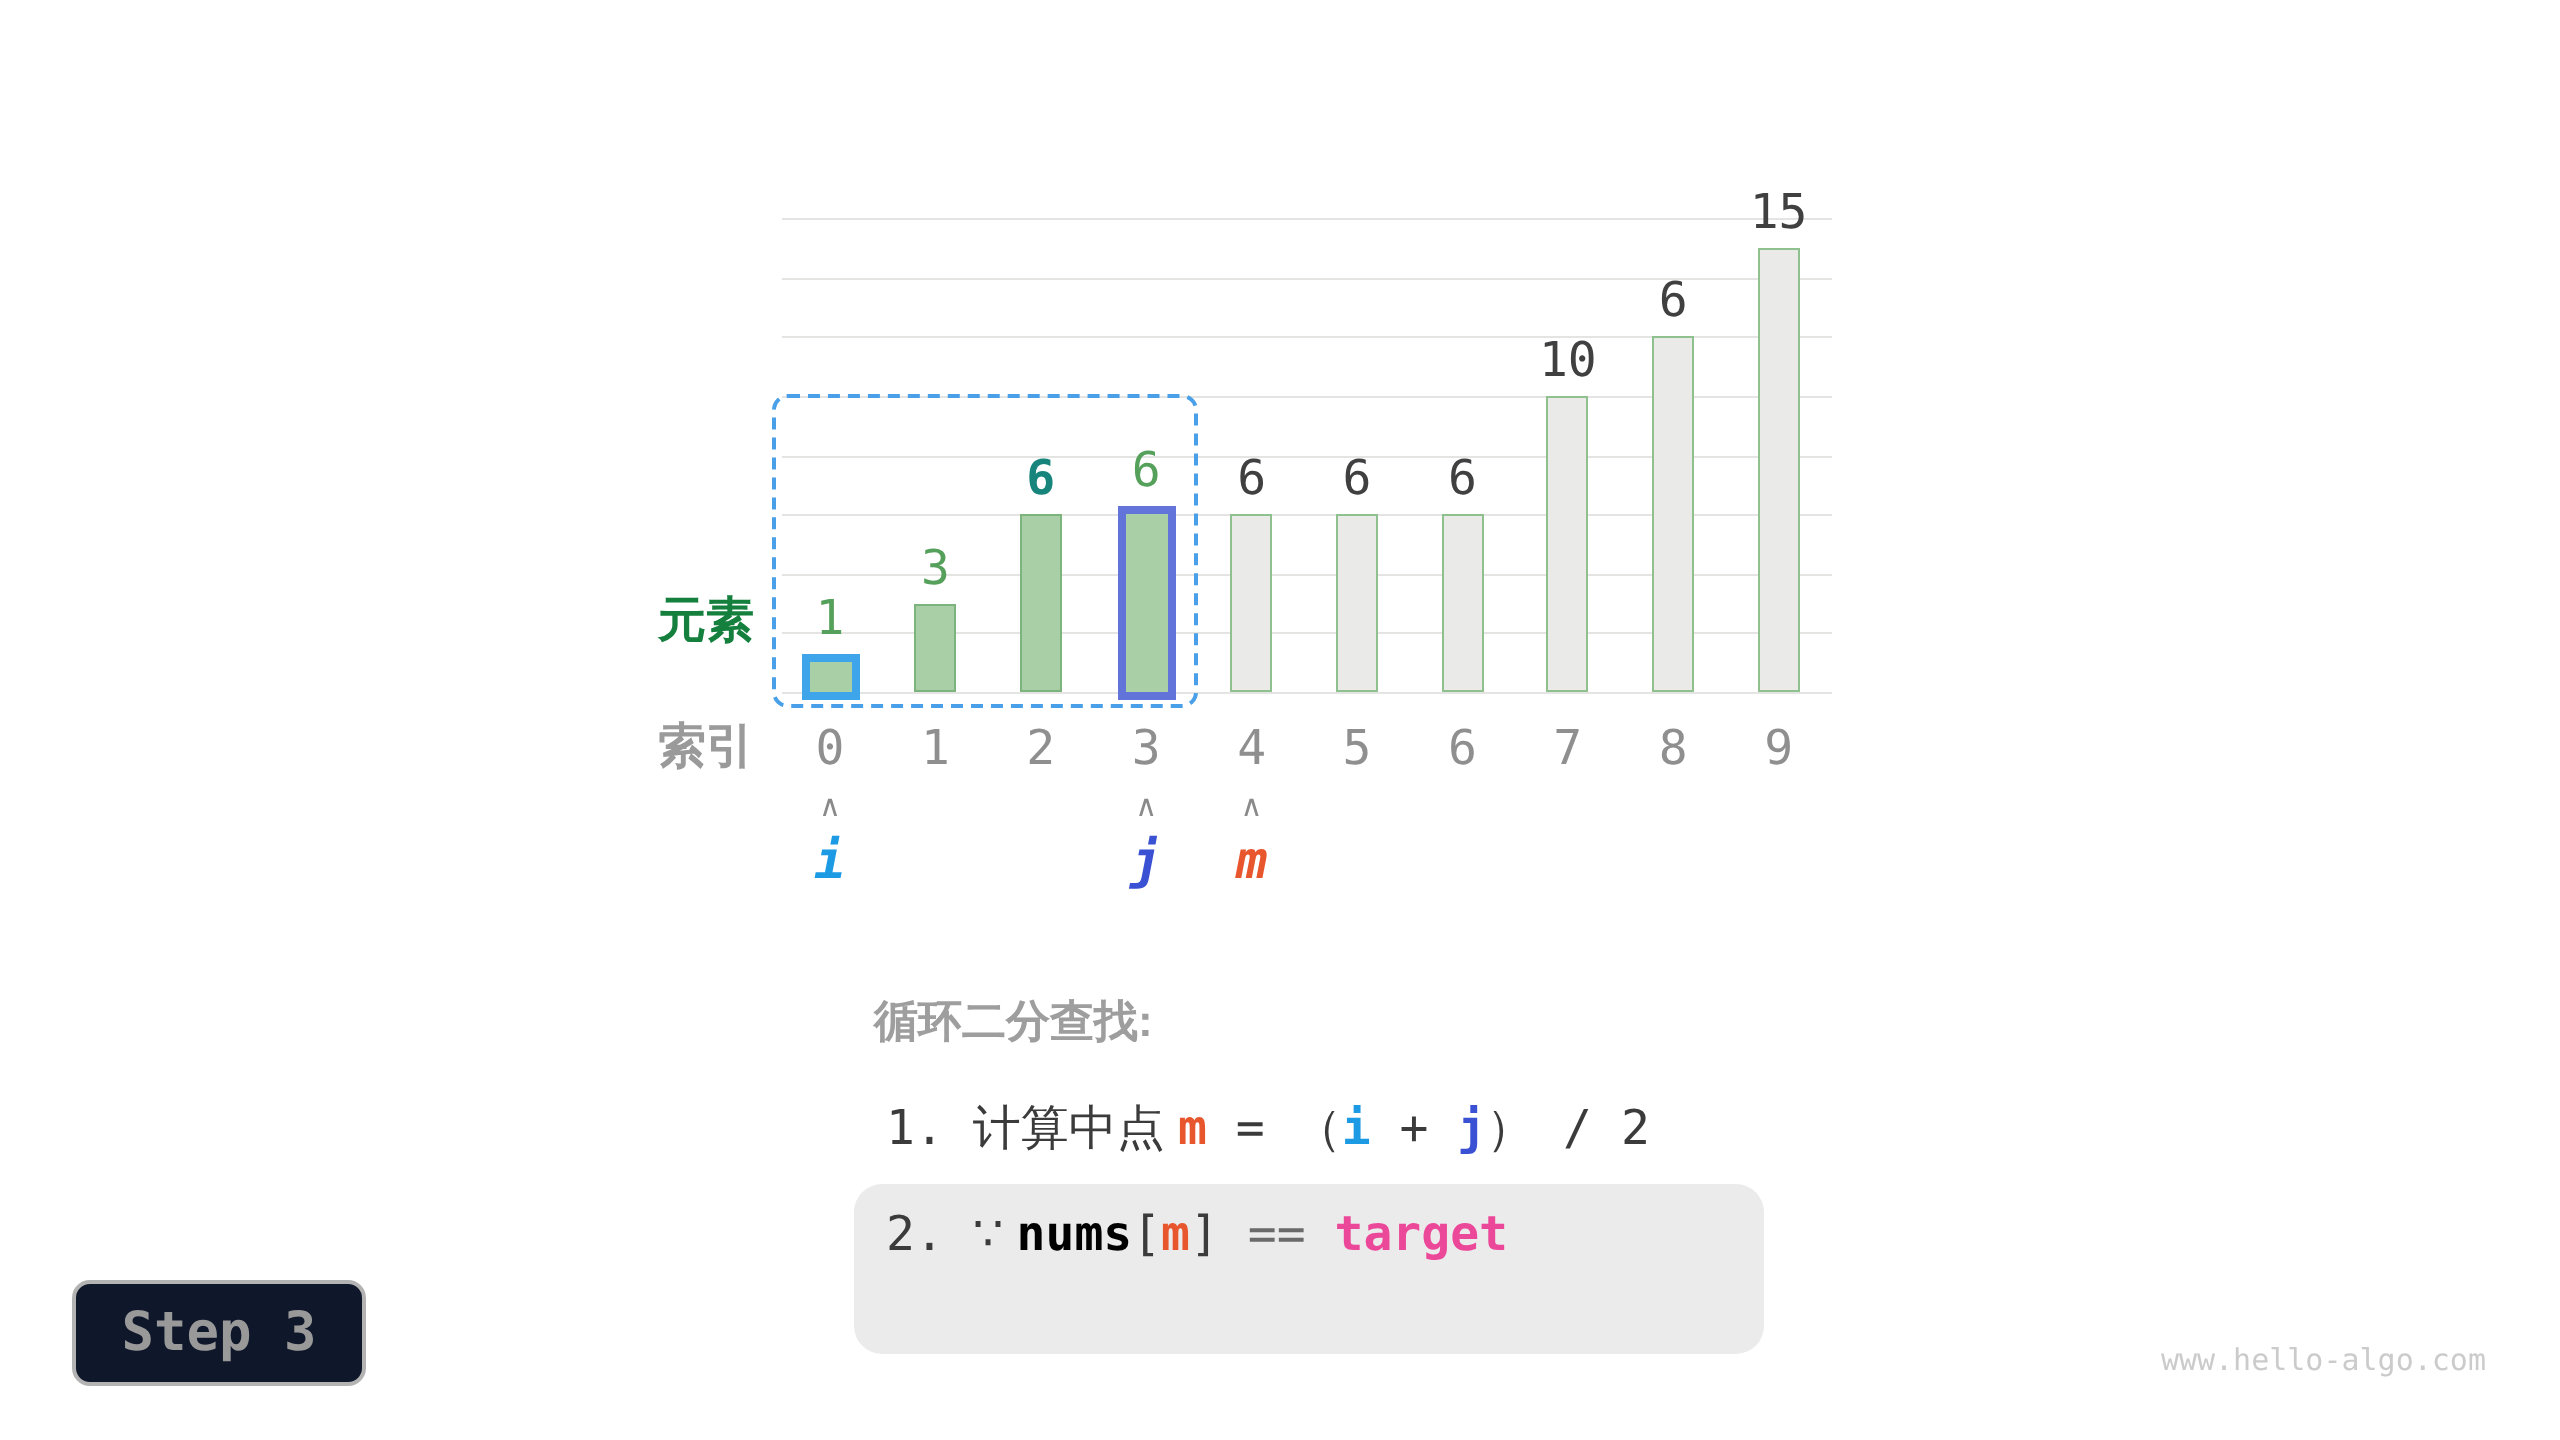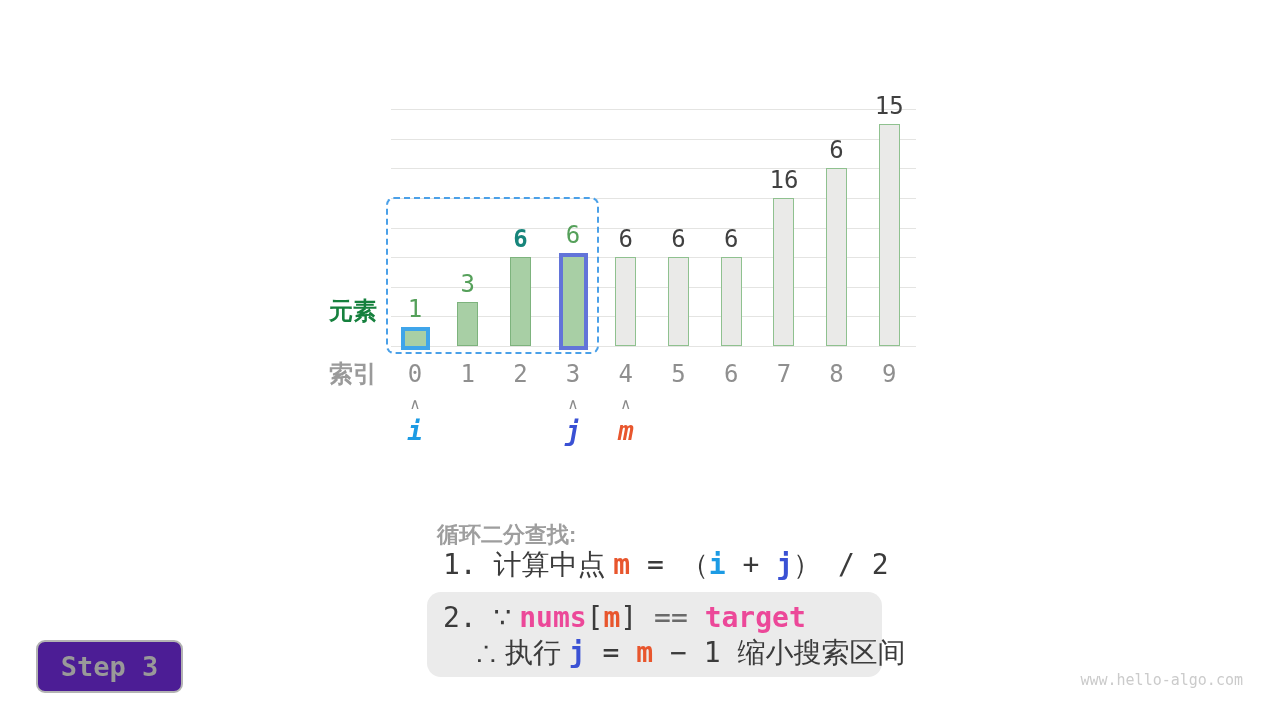--- a/index.html
+++ b/index.html
@@ -20,37 +20,37 @@
   .idxlabel{position:absolute;width:64px;text-align:center;font-family:"DejaVu Sans Mono",monospace;
           font-size:24px;line-height:26px;color:#8f8f8f;}
   .rangebox{position:absolute;border:2px dashed #4aa0e8;border-radius:8px;box-sizing:border-box;}
   .caret{position:absolute;width:64px;text-align:center;font-size:15px;line-height:16px;color:#8a8a8a;}
   .ptr{position:absolute;width:64px;text-align:center;font-family:"DejaVu Sans Mono",monospace;
        font-weight:bold;font-style:italic;font-size:26px;line-height:28px;}
   .rowlabel{position:absolute;left:317px;width:60px;text-align:right;font-size:24px;line-height:26px;font-weight:bold;}
   .rowlabel-el{top:298px;color:#15803d;}
   .rowlabel-ix{top:361px;color:#9a9a9a;}
   
-  .heading{position:absolute;left:437px;top:498px;font-size:22px;line-height:26px;font-weight:bold;color:#9e9e9e;margin-top:24px;}
-  .txtline{position:absolute;font-size:28px;line-height:27px;white-space:pre;}
+  .heading{position:absolute;left:437px;top:498px;font-size:22px;line-height:26px;font-weight:bold;color:#9e9e9e;}
+  .txtline{position:absolute;font-size:24px;line-height:27px;white-space:pre;}
   .line1{left:443px;top:551px;}
   .graybox{position:absolute;left:427px;top:592px;width:455px;height:85px;background:#ebebeb;border-radius:14px;}
   .line2a{left:443px;top:604px;}
   .line2b{left:475px;top:639px;}
   .sd{color:#3b3b3b;}
   .sg{color:#6a6a6a;}
   .code{font-family:"DejaVu Sans Mono",monospace;font-weight:bold;}
   .c-i{color:#1c9be4;}
   .c-j{color:#3a51d4;}
   .c-m{color:#e8562d;}
-  .c-nums{color:#ec4899;text-align:right;}
+  .c-nums{color:#000000;text-align:right;}
   .c-target{color:#ec4899;}
   
   .stepbox{position:absolute;left:36px;top:640px;width:147px;height:53px;box-sizing:border-box;
-           border:2px solid #b3b3b3;border-radius:9px;background:#4c1d95;
+           border:2px solid #b3b3b3;border-radius:9px;background:#0f172a;
            display:flex;align-items:center;justify-content:center;}
   .steptext{font-family:"DejaVu Sans Mono",monospace;font-weight:bold;font-size:27px;color:#999999;}
   
   .watermark{position:absolute;right:37px;top:671px;font-family:"DejaVu Sans Mono",monospace;
              font-size:15px;color:#cbcbcb;}
 </style>
 </head>
 <body>
 
 <div class="figure">
@@ -81,21 +81,21 @@
       <div class="bar bar-gray" style="left: 615.3px; top: 257.1px; width: 21px; height: 88.9px;"></div>
       <div class="vlabel vl-gray" style="left: 593.8px; top: 226.1px;">6</div>
       <div class="idxlabel" style="left: 593.8px; top: 361px;">4</div>
       <div class="bar bar-gray" style="left: 668px; top: 257.1px; width: 21px; height: 88.9px;"></div>
       <div class="vlabel vl-gray" style="left: 646.5px; top: 226.1px;">6</div>
       <div class="idxlabel" style="left: 646.5px; top: 361px;">5</div>
       <div class="bar bar-gray" style="left: 720.7px; top: 257.1px; width: 21px; height: 88.9px;"></div>
       <div class="vlabel vl-gray" style="left: 699.2px; top: 226.1px;">6</div>
       <div class="idxlabel" style="left: 699.2px; top: 361px;">6</div>
       <div class="bar bar-gray" style="left: 773.4px; top: 197.9px; width: 21px; height: 148.1px;"></div>
-      <div class="vlabel vl-gray" style="left: 751.9px; top: 166.9px;">16</div>
+      <div class="vlabel vl-gray" style="left: 751.9px; top: 166.9px;">10</div>
       <div class="idxlabel" style="left: 751.9px; top: 361px;">7</div>
       <div class="bar bar-gray" style="left: 826.1px; top: 168.3px; width: 21px; height: 177.8px;"></div>
       <div class="vlabel vl-gray" style="left: 804.6px; top: 137.3px;">6</div>
       <div class="idxlabel" style="left: 804.6px; top: 361px;">8</div>
       <div class="bar bar-gray" style="left: 878.8px; top: 123.8px; width: 21px; height: 222.2px;"></div>
       <div class="vlabel vl-gray" style="left: 857.3px; top: 92.8px;">15</div>
       <div class="idxlabel" style="left: 857.3px; top: 361px;">9</div>
       <div class="caret" style="left: 383px; top: 396px;">∧</div>
       <div class="ptr" style="left: 383px; top: 417px; color: rgb(28, 155, 228);">i</div>
       <div class="caret" style="left: 541.1px; top: 396px;">∧</div>
@@ -106,20 +106,19 @@
 
   <div class="rowlabel rowlabel-el">元素</div>
   <div class="rowlabel rowlabel-ix">索引</div>
 
   <div class="heading">循环二分查找:</div>
 
   <div class="txtline line1"><span class="sd mono">1. </span><span class="sd">计算中点 </span><span class="code c-m">m</span><span class="sd mono"> = </span><span class="sd">（</span><span class="code c-i">i</span><span class="sd mono"> + </span><span class="code c-j">j</span><span class="sd">）</span><span class="sd mono"> / 2</span></div>
 
   <div class="graybox"></div>
   <div class="txtline line2a"><span class="sd mono">2. </span><span class="sd">∵ </span><span class="code c-nums">nums</span><span class="sd mono">[</span><span class="code c-m">m</span><span class="sd mono">] </span><span class="sg mono">== </span><span class="code c-target">target</span></div>
-  <div class="txtline line2b"><span class="sd">∴ 执行 </span><span class="code c-j">j</span><span class="sd mono"> = </span><span class="code c-m">m</span><span class="sd mono"> − 1 </span><span class="sd">缩小搜索区间</span></div>
 
   <div class="stepbox">
     <span class="steptext">Step 3</span>
   </div>
 
   <div class="watermark">www.hello-algo.com</div>
 </div>
 
 </body></html>

